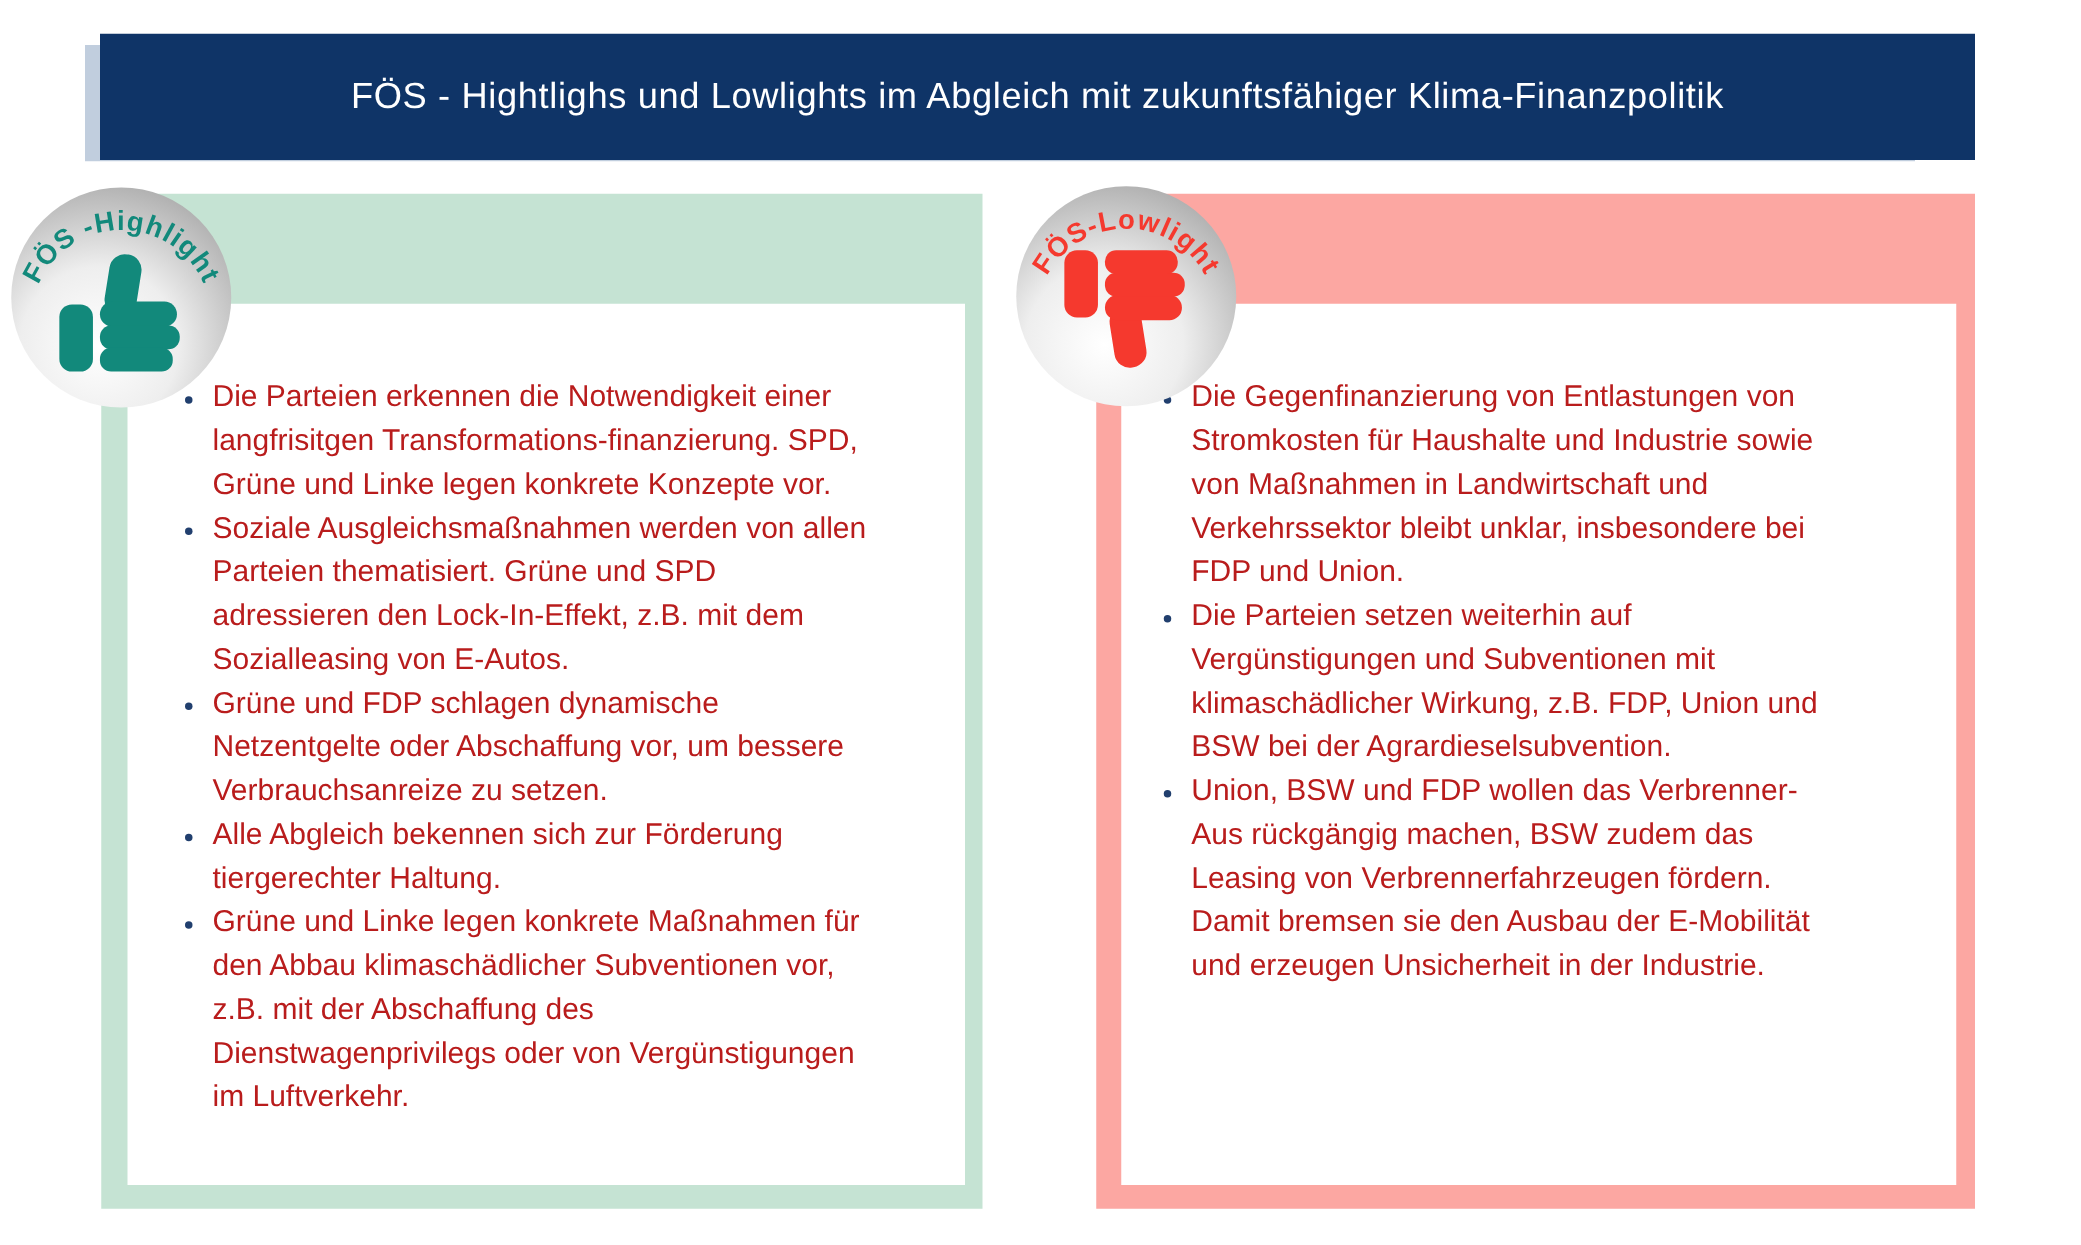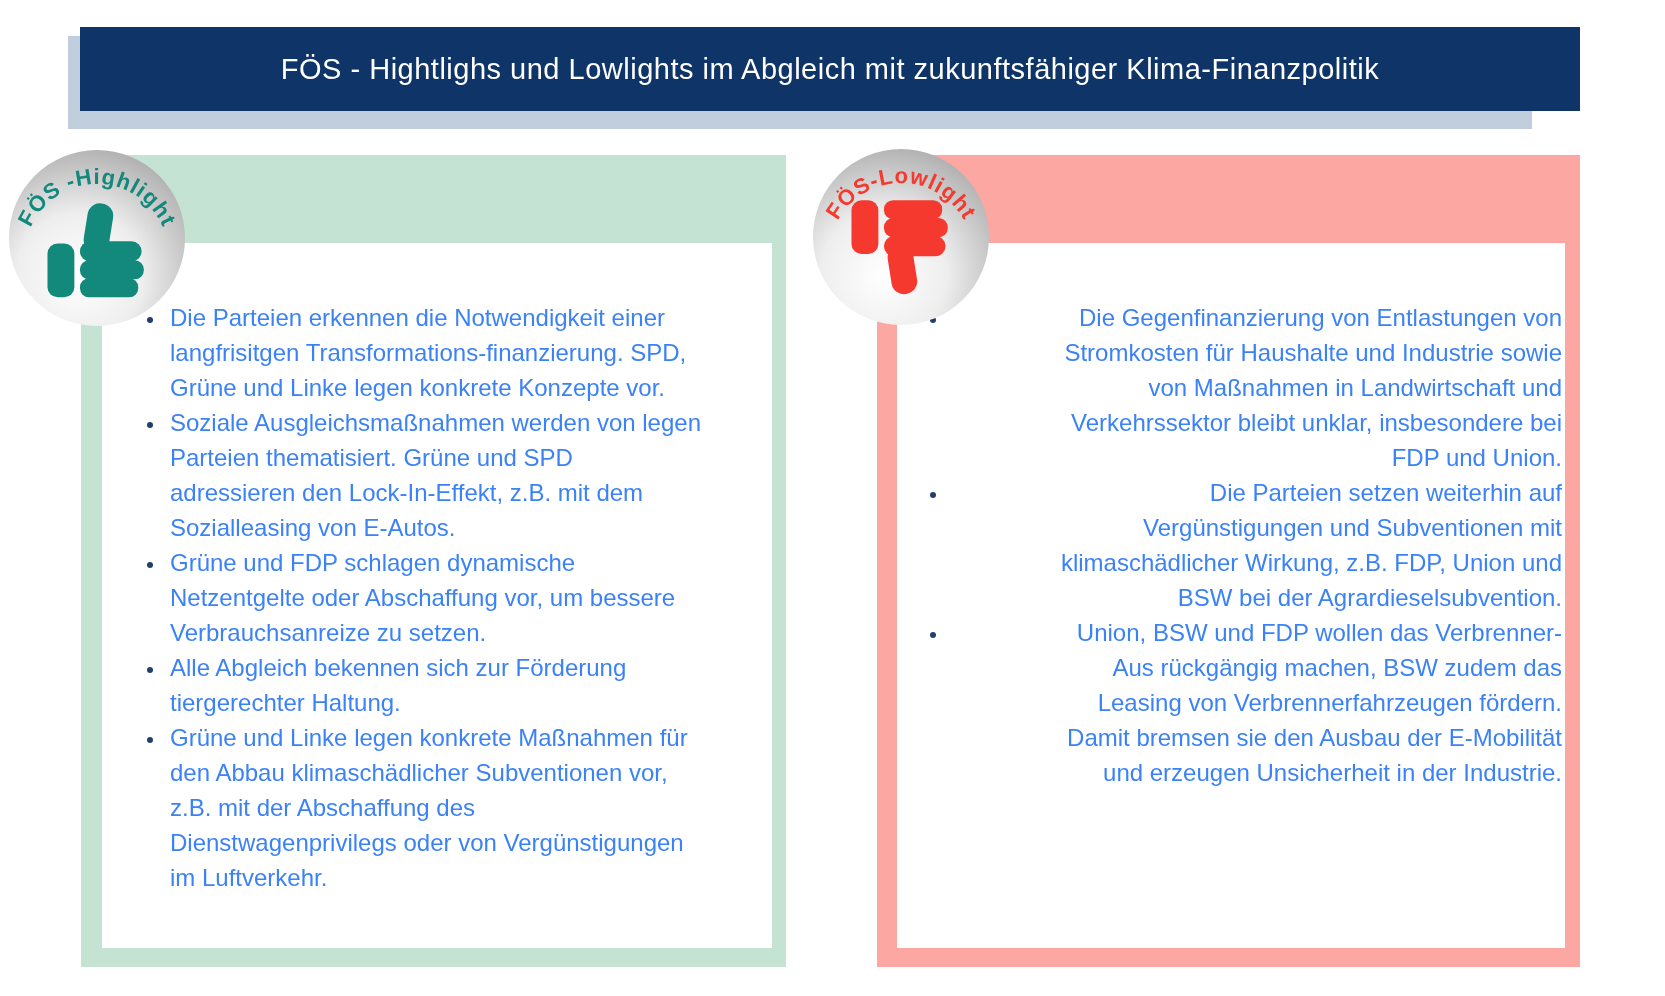--- a/index.html
+++ b/index.html
@@ -8,43 +8,43 @@
     font-family: "Liberation Sans", sans-serif;
     overflow: hidden;
   }
 
   
   .title-shadow {
     position: absolute; left: 68px; top: 36px; width: 1464px; height: 93px;
     background: #c1cede;
   }
   .title-bar {
-    position: absolute; left: 80px; top: 27px; width: 1500px; height: 84px;
+    position: absolute; left: 80px; top: 27px; width: 1500px; height: 101px;
     background: #0f3467; display: flex; align-items: center; justify-content: center;
   }
   .title-bar h1 {
     margin: 0; color: #ffffff; font-size: 29px; font-weight: 400;
     letter-spacing: 0.5px; white-space: nowrap;
   }
 
   
   .panel { position: absolute; top: 155px; height: 812px; }
   .panel-green { left: 81px; width: 705px; background: #c5e3d3; }
-  .panel-pink  { left: 877px; width: 703px; background: #fca7a2; text-align: right; }
+  .panel-pink  { left: 877px; width: 703px; background: #fca7a2; }
   .panel-inner {
     position: absolute; background: #ffffff;
     top: 88px; bottom: 19px;
   }
   .panel-green .panel-inner { left: 21px; right: 14px; }
   .panel-pink  .panel-inner { left: 20px; right: 15px; }
 
   ul.bullets {
-    margin: 0; padding: 57px 3px 0 64px;
+    margin: 0; padding: 57px 16px 0 64px;
     list-style: disc outside;
-    color: #3b82f6;
+    color: #b91c1c;
   }
   .panel-pink ul.bullets { padding-left: 52px; }
   ul.bullets li {
     font-size: 24px; line-height: 35px; white-space: pre-line;
     padding-left: 4px; margin: 0;
   }
   ul.bullets li::marker { color: #213f6e; font-size: 20px; }
 
   
   .badge { position: absolute; width: 180px; height: 180px; }
@@ -66,21 +66,21 @@
   <header class="title-bar">
     <h1>FÖS - Hightlighs und Lowlights im Abgleich mit zukunftsfähiger Klima-Finanzpolitik</h1>
   </header>
 
   <section class="panel panel-green">
     <div class="panel-inner">
       <ul class="bullets">
         <li>Die Parteien erkennen die Notwendigkeit einer
 langfrisitgen Transformations-finanzierung. SPD,
 Grüne und Linke legen konkrete  Konzepte vor.</li>
-        <li>Soziale Ausgleichsmaßnahmen werden von legen
+        <li>Soziale Ausgleichsmaßnahmen werden von allen
 Parteien thematisiert. Grüne und SPD
 adressieren den Lock-In-Effekt, z.B. mit dem
 Sozialleasing von E-Autos.</li>
         <li>Grüne und FDP schlagen dynamische
 Netzentgelte oder Abschaffung vor, um bessere
 Verbrauchsanreize zu setzen.</li>
         <li>Alle Abgleich bekennen sich zur Förderung
 tiergerechter Haltung.</li>
         <li>Grüne und Linke legen konkrete Maßnahmen für
 den Abbau klimaschädlicher Subventionen vor,

